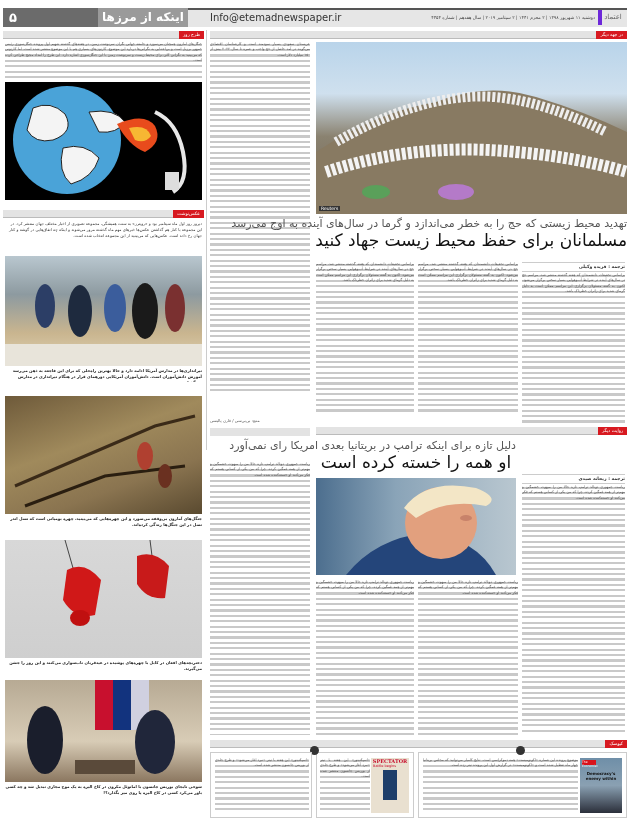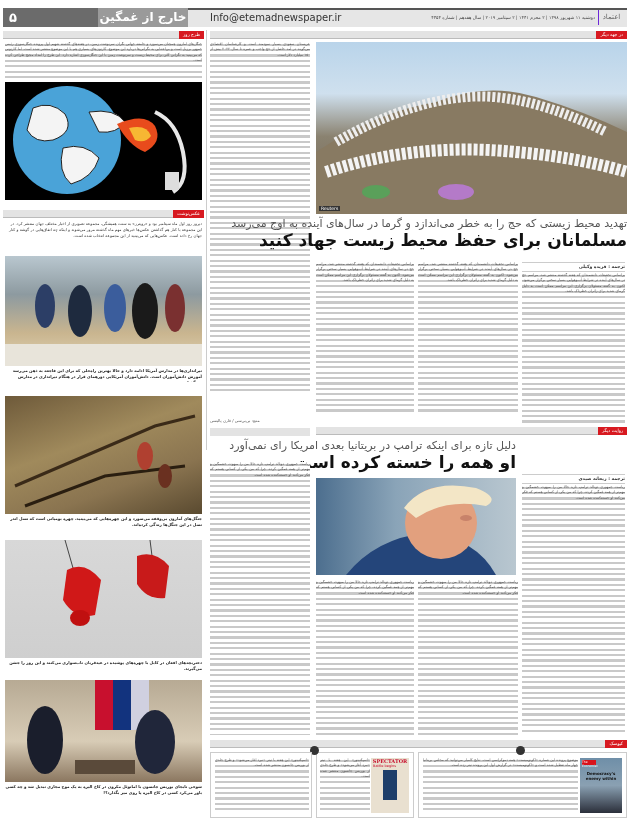--- a/index.html
+++ b/index.html
@@ -3,38 +3,38 @@
 <meta charset="utf-8">
 <style>
 *{box-sizing:border-box;margin:0;padding:0}
 body{width:630px;height:820px;background:#fff;font-family:"DejaVu Sans",sans-serif;position:relative;overflow:hidden;color:#222}
 .abs{position:absolute}
 .hdr{left:3px;top:8px;width:624px;height:19px;background:#e6e6e6;border-top:2px solid #555}
 .pgnum{left:3px;top:8px;width:95px;height:19px;background:#6b6b6b;color:#fff;font-weight:bold;font-size:13px;padding-left:6px;line-height:19px}
 .sect{left:98px;top:8px;width:90px;height:19px;background:#9a9a9a;color:#fff;font-weight:bold;font-size:12px;text-align:center;line-height:19px;direction:rtl}
 .email{left:210px;top:10px;font-size:10px;color:#333;line-height:15px}
 .dateline{left:415px;top:10px;width:180px;font-size:4.5px;color:#444;direction:rtl;text-align:right;line-height:15px}
-.logo{left:598px;top:10px;width:26px;height:15px;font-size:7px;color:#666;text-align:center;line-height:15px;border-left:1px solid #6d28d9}
+.logo{left:598px;top:10px;width:26px;height:15px;font-size:7px;color:#666;text-align:center;line-height:15px;border-left:4px solid #6d28d9}
 .tagbar{height:8px;background:#e3e3e3;border-bottom:1px solid #bbb}
 .tag{background:#d71920;color:#fff;font-size:4.5px;line-height:8px;padding:0 4px;direction:rtl;position:absolute;right:0;top:0}
 .txt{font-size:3.6px;line-height:5.4px;color:#555;direction:rtl;text-align:justify;overflow:hidden;background:repeating-linear-gradient(#fff 0 1.6px,#c9c9c9 1.6px 3.8px,#fff 3.8px 5.4px)}
 .cap{font-size:4px;line-height:6px;color:#222;direction:rtl;text-align:right;font-weight:bold;overflow:hidden}
 .img{overflow:hidden}
 .kicker{font-size:11px;color:#555;direction:rtl;text-align:right;white-space:nowrap}
-.headline{font-size:17px;font-weight:bold;color:#111;direction:rtl;text-align:center;white-space:nowrap}
+.headline{font-size:17px;font-weight:normal;color:#111;direction:rtl;text-align:center;white-space:nowrap}
 .byline{font-size:4.5px;font-weight:bold;color:#333;direction:rtl;text-align:right;border-top:1px solid #ccc;border-bottom:1px solid #ccc;line-height:8px}
 .vline{background:#ccc;width:1px}
 .box{border:1px solid #ccc}
 </style>
 </head>
 <body>
 
 <div class="abs hdr"></div>
 <div class="abs pgnum">۵</div>
-<div class="abs sect">خارج از غمگین</div>
+<div class="abs sect">اینکه از مرزها</div>
 <div class="abs email">Info@etemadnewspaper.ir</div>
 <div class="abs dateline">دوشنبه ۱۱ شهریور ۱۳۹۸ | ۲ محرم ۱۴۴۱ | ۲ سپتامبر ۲۰۱۹ | سال هفدهم | شماره ۴۴۵۴</div>
 <div class="abs logo">اعتماد</div>
 
 <div class="abs tagbar" style="left:3px;top:31px;width:201px">
   <span class="tag">طرح روز</span>
 </div>
 <div class="abs txt" style="left:5px;top:42px;width:197px;height:36px">جنگل‌های آمازون همچنان می‌سوزد و جامعه جهانی نگران سرنوشت زمین. در هفته‌های گذشته شهیم اول پرونده جنگل‌سوزی رئیس جمهور برزیل است و بی‌اعتنایی به نگرانی‌ها درباره این موضوع. کارتون‌های بسیاری هم با این موضوع منتشر شده است. اما کارتونی که می‌بینید به نگرانی کلی برای محیط زیست و سرنوشت زمین با این جنگل‌سوزی اشاره دارد. این طرح را امداد مجیح طراحی کرده است.</div>
 
 <div class="abs img" style="left:5px;top:82px;width:197px;height:118px;background:#000">

